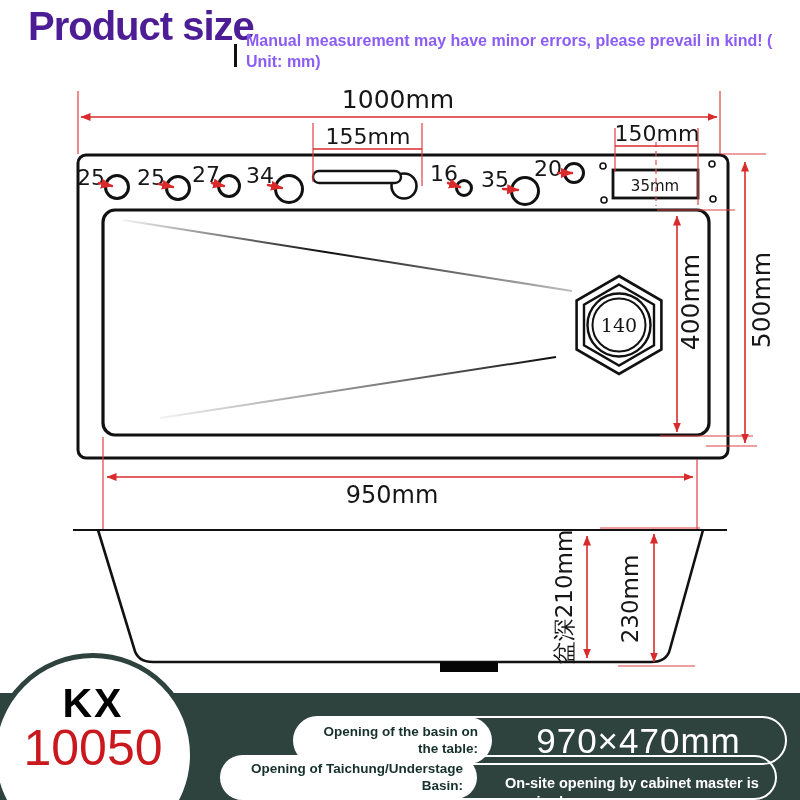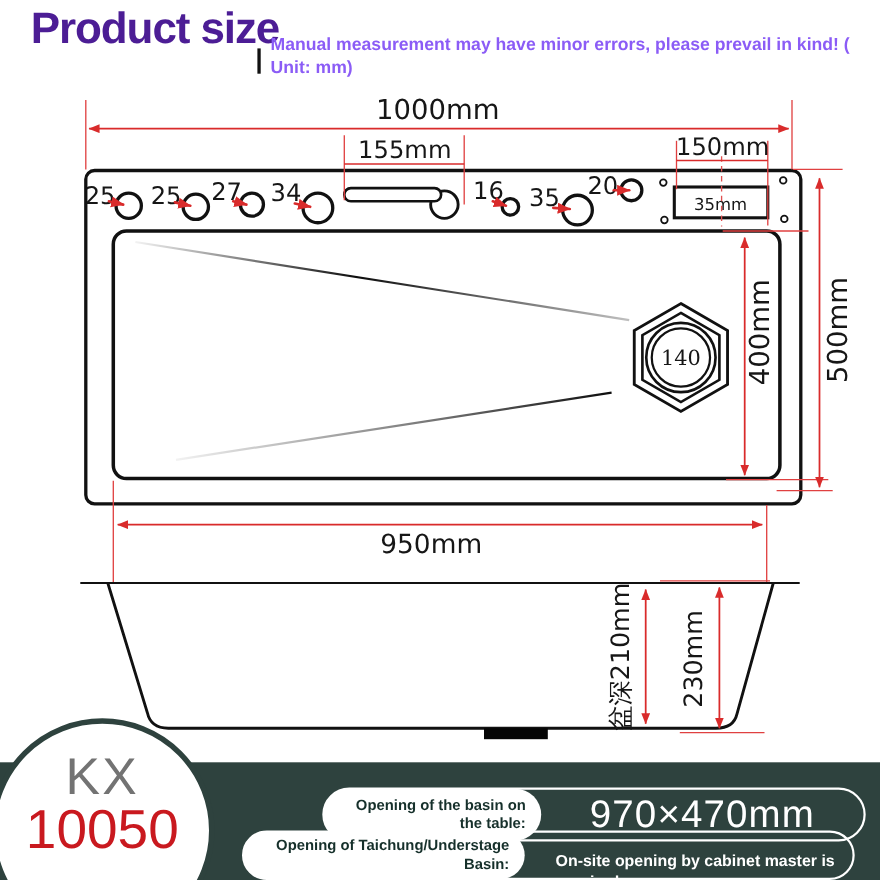--- a/index.html
+++ b/index.html
@@ -29,21 +29,21 @@
     position:absolute;left:0;top:693px;width:800px;height:107px;
     background:#2e423e;
   }
   .badge{
     position:absolute;left:-9px;top:653px;width:204px;height:204px;
     background:#ffffff;border:5px solid #2e423e;border-radius:50%;
     box-sizing:border-box;display:flex;flex-direction:column;
     align-items:center;justify-content:flex-start;padding-top:26px;
   }
   .badge .kx{
-    font-size:47px;font-weight:400;color:#737373;line-height:0.95;letter-spacing:2px;
+    font-size:41px;font-weight:700;color:#000000;line-height:0.95;letter-spacing:2px;
   }
   .badge .num{
     font-size:50px;font-weight:400;color:#c9191f;line-height:1.02;letter-spacing:0px;
   }
   .spec-row{
     position:absolute;box-sizing:border-box;border:2px solid #ffffff;
     display:flex;align-items:stretch;background:transparent;
   }
   .row1{left:293px;top:716px;width:494px;height:49px;border-radius:26px;}
   .row2{left:220px;top:755px;width:557px;height:45px;border-radius:24px;}

